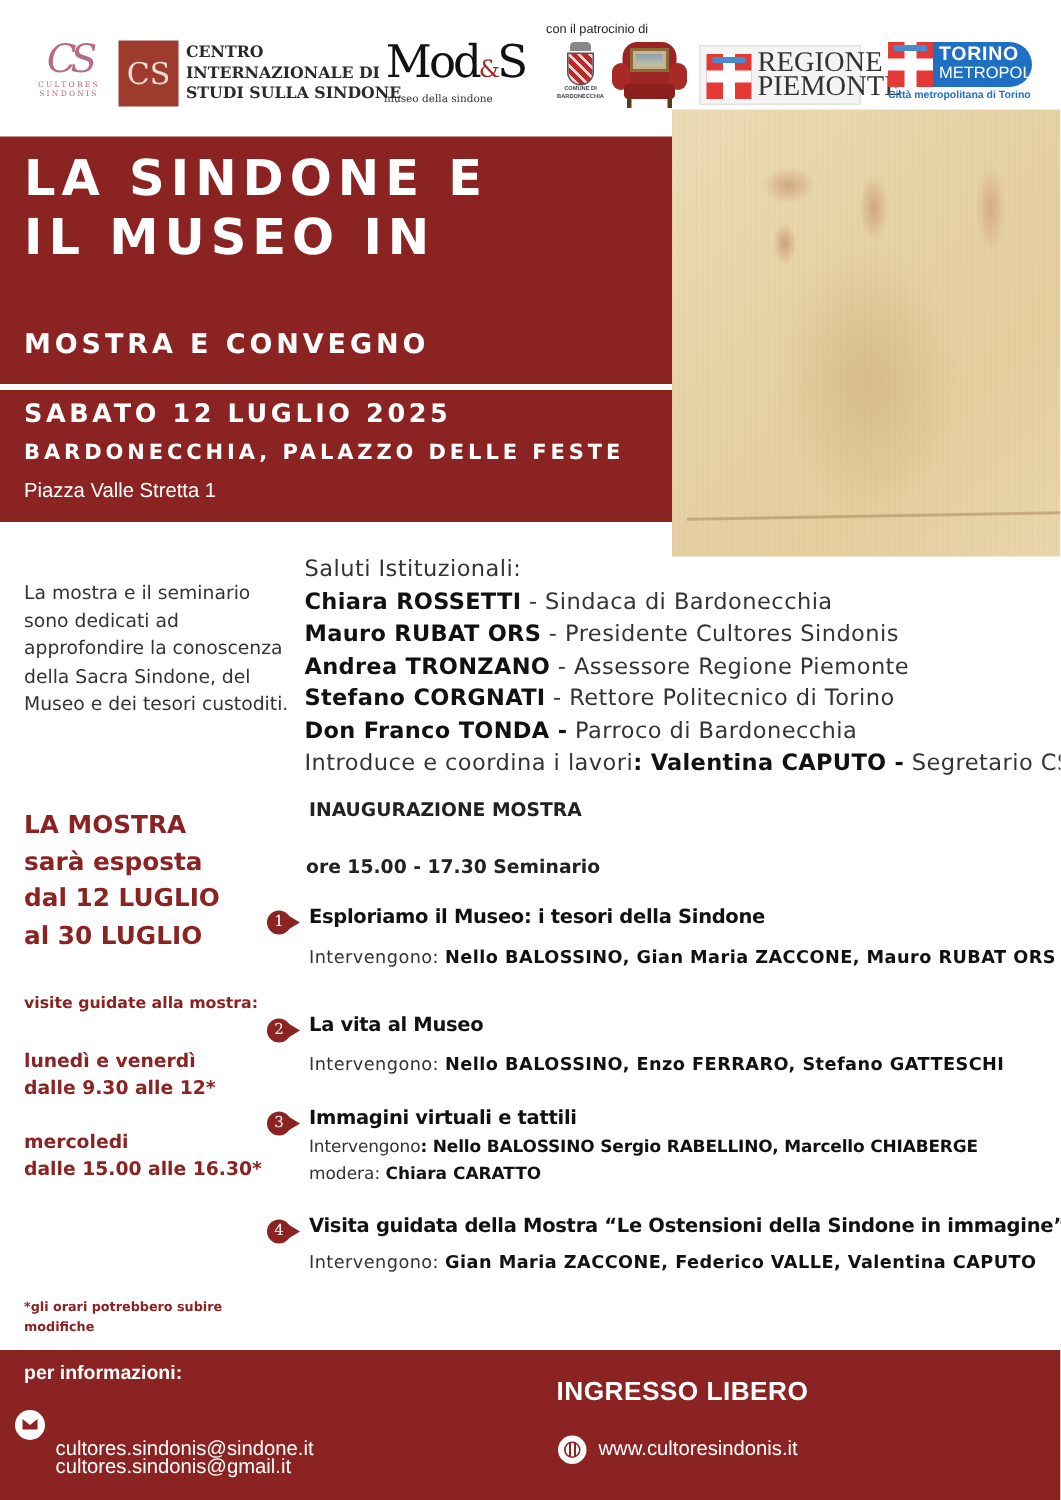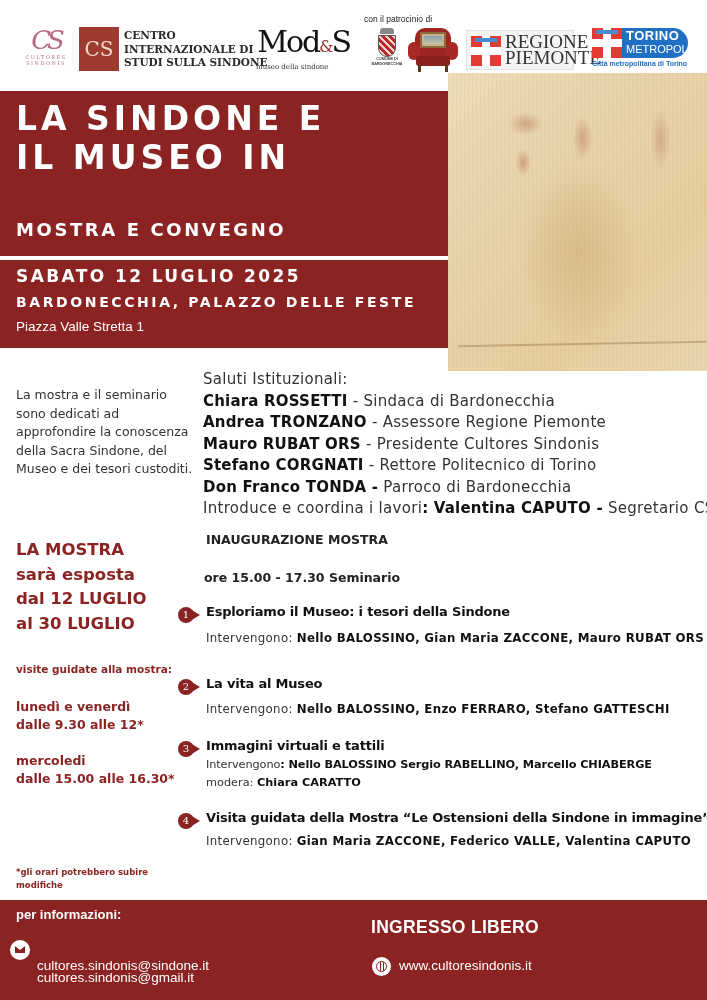--- a/index.html
+++ b/index.html
@@ -219,22 +219,22 @@
 <div class="hours hours2">
   <div>mercoledi</div>
   <div>dalle 15.00 alle 16.30*</div>
 </div>
 
 <div class="abs footnote">*gli orari potrebbero subire modifiche</div>
 
 <div class="abs saluti">
   <div class="row">Saluti Istituzionali:</div>
   <div class="row"><b>Chiara ROSSETTI</b><span> - Sindaca di Bardonecchia</span></div>
+  <div class="row"><b>Mauro RUBAT ORS</b><span> - Presidente Cultores Sindonis</span></div>
   <div class="row"><b>Andrea TRONZANO</b><span> - Assessore Regione Piemonte</span></div>
-  <div class="row"><b>Mauro RUBAT ORS</b><span> - Presidente Cultores Sindonis</span></div>
   <div class="row"><b>Stefano CORGNATI</b><span> - Rettore Politecnico di Torino</span></div>
   <div class="row"><b>Don Franco TONDA -</b><span> Parroco di Bardonecchia</span></div>
   <div class="row"><span>Introduce e coordina i lavori</span><b>: Valentina CAPUTO -</b><span> Segretario CS</span></div>
 </div>
 
 <div class="abs inaug">INAUGURAZIONE MOSTRA</div>
 <div class="abs seminario">ore 15.00 - 17.30 Seminario</div>
 
 <div class="session s1">
   <div class="num-icon">

